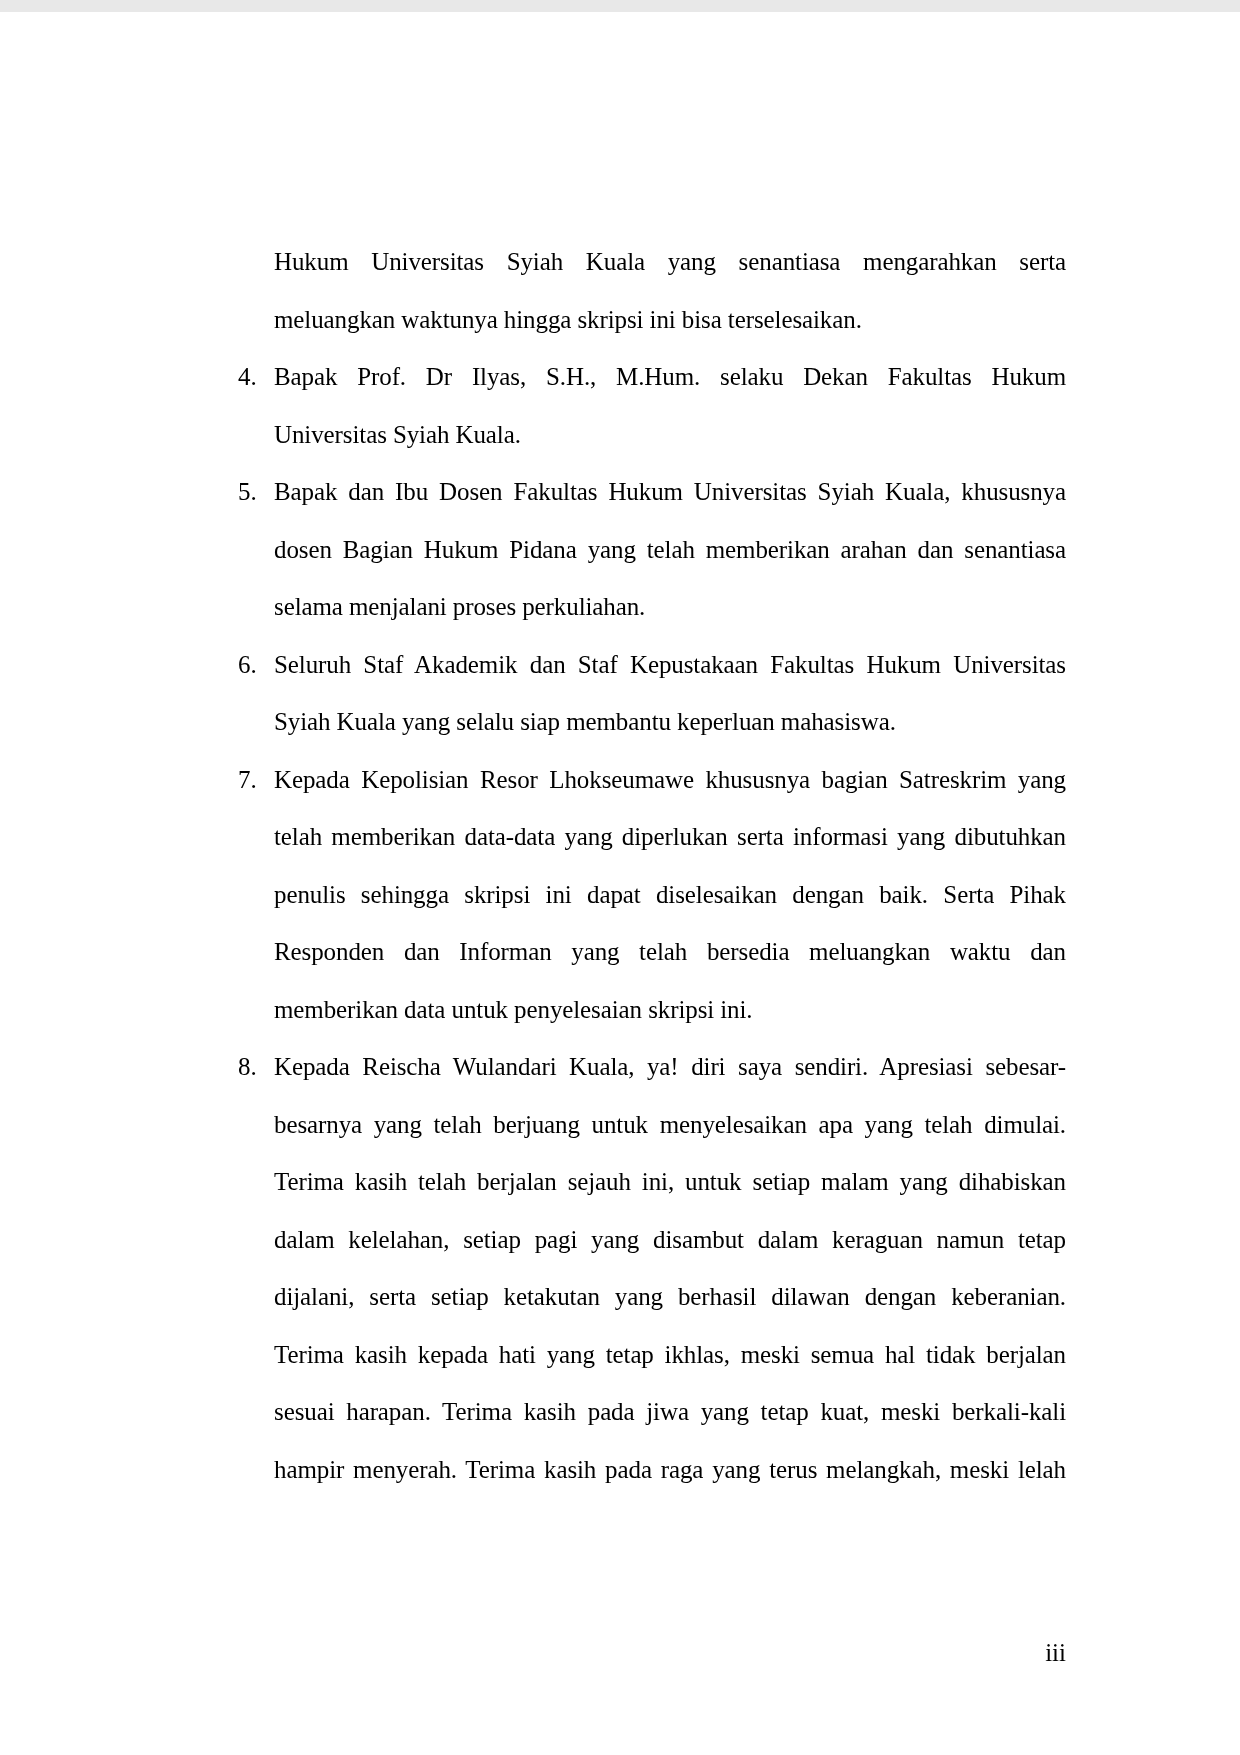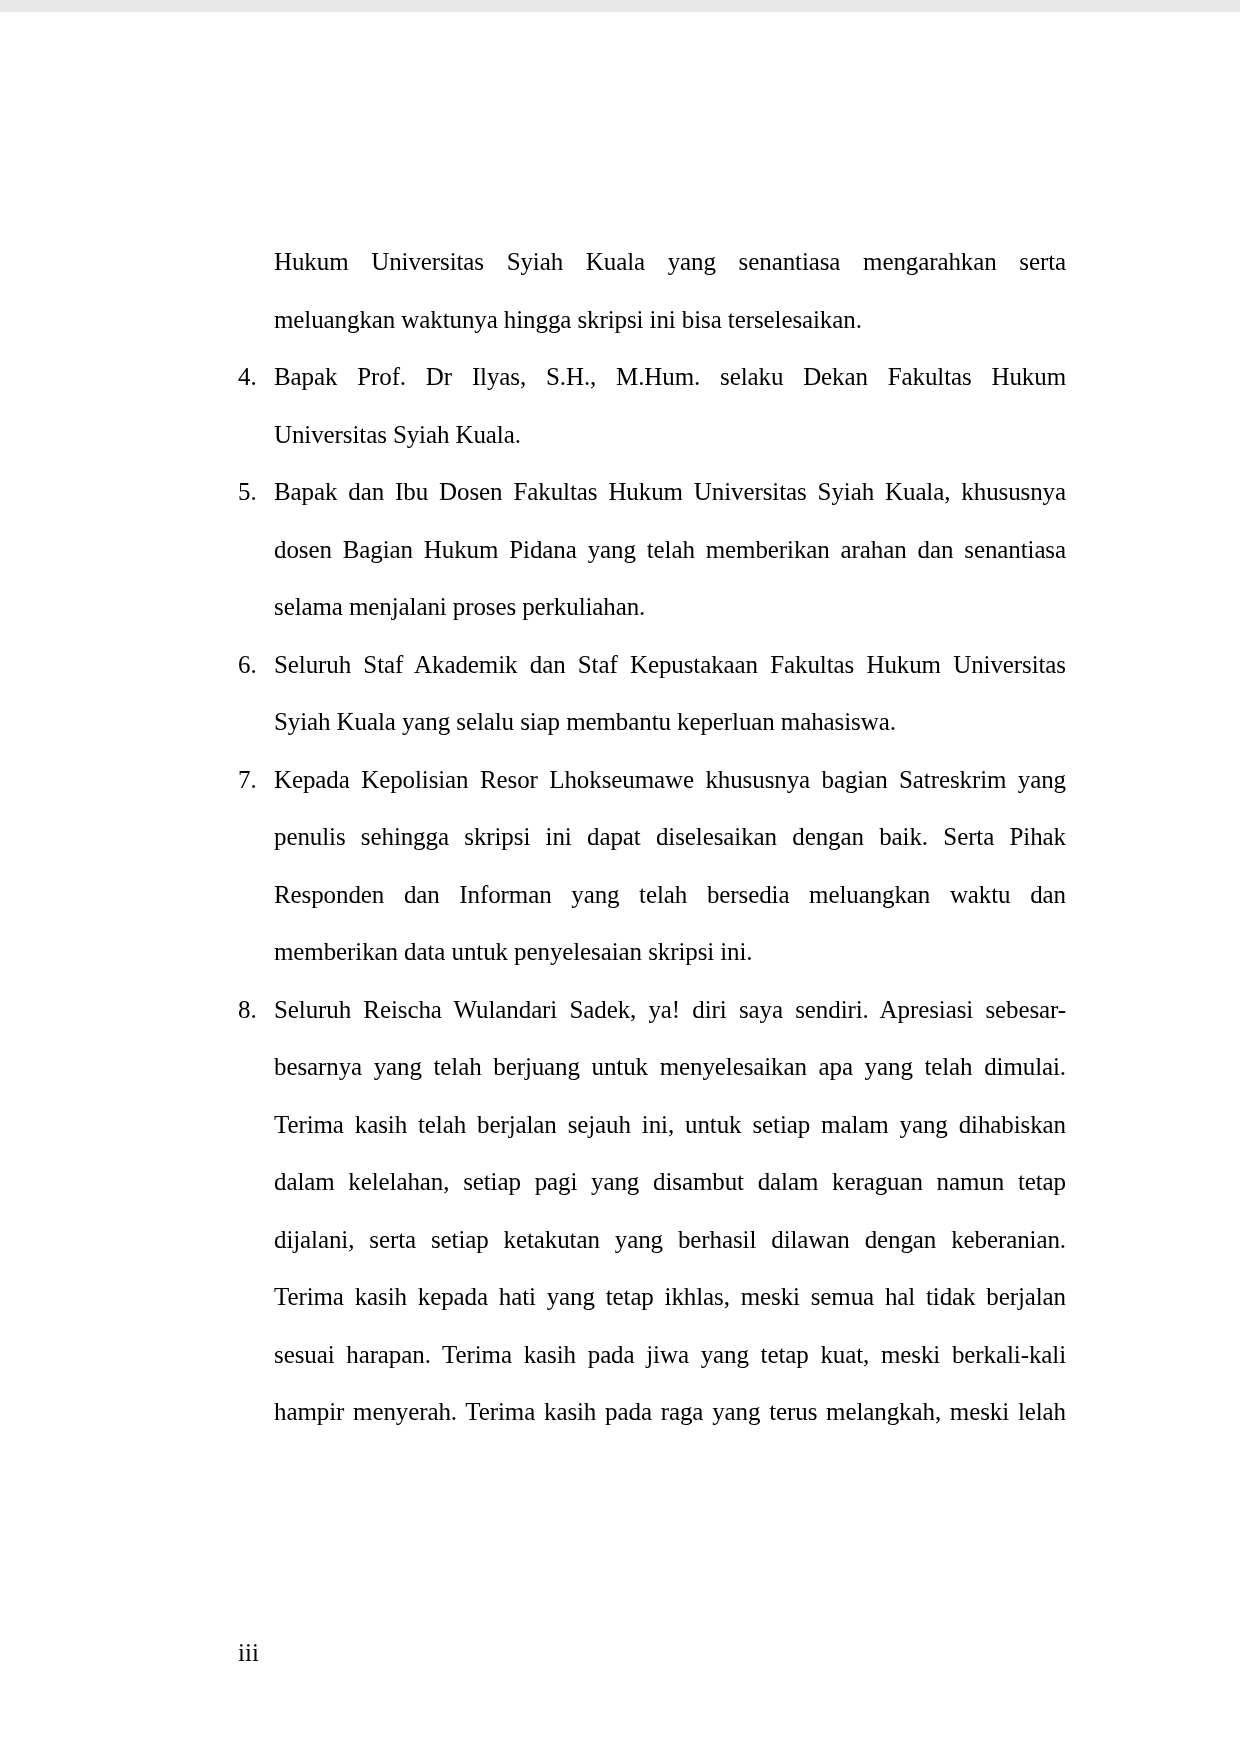--- a/index.html
+++ b/index.html
@@ -35,21 +35,21 @@
     letter-spacing: -0.1px;
     white-space: normal;
   }
   .just { text-align: justify; text-align-last: justify; }
   .last { text-align: right; text-align-last: left; }
   .pagenum {
     position: absolute;
     left: 238px;
     top: 1626px;
     width: 828px;
-    text-align: left;
+    text-align: right;
     line-height: 29px;
   }
 </style>
 </head>
 <body>
 
 <div class="page">
   <div class="content">
 
     <div class="item">
@@ -73,28 +73,29 @@
 
     <div class="item">
       <span class="num">6.</span>
       <div class="tline just">Seluruh Staf Akademik dan Staf Kepustakaan Fakultas Hukum Universitas</div>
       <div class="tline last">Syiah Kuala yang selalu siap membantu keperluan mahasiswa.</div>
     </div>
 
     <div class="item">
       <span class="num">7.</span>
       <div class="tline just">Kepada Kepolisian Resor Lhokseumawe khususnya bagian Satreskrim yang</div>
+      <div class="tline just">telah memberikan data-data yang diperlukan serta informasi yang dibutuhkan</div>
       <div class="tline just">penulis sehingga skripsi ini dapat diselesaikan dengan baik. Serta Pihak</div>
       <div class="tline just">Responden dan Informan yang telah bersedia meluangkan waktu dan</div>
       <div class="tline last">memberikan data untuk penyelesaian skripsi ini.</div>
     </div>
 
     <div class="item">
       <span class="num">8.</span>
-      <div class="tline just">Seluruh Reischa Wulandari Sadek, ya! diri saya sendiri. Apresiasi sebesar-</div>
+      <div class="tline just">Kepada Reischa Wulandari Kuala, ya! diri saya sendiri. Apresiasi sebesar-</div>
       <div class="tline just">besarnya yang telah berjuang untuk menyelesaikan apa yang telah dimulai.</div>
       <div class="tline just">Terima kasih telah berjalan sejauh ini, untuk setiap malam yang dihabiskan</div>
       <div class="tline just">dalam kelelahan, setiap pagi yang disambut dalam keraguan namun tetap</div>
       <div class="tline just">dijalani, serta setiap ketakutan yang berhasil dilawan dengan keberanian.</div>
       <div class="tline just">Terima kasih kepada hati yang tetap ikhlas, meski semua hal tidak berjalan</div>
       <div class="tline just">sesuai harapan. Terima kasih pada jiwa yang tetap kuat, meski berkali-kali</div>
       <div class="tline just">hampir menyerah. Terima kasih pada raga yang terus melangkah, meski lelah</div>
     </div>
 
   </div>

